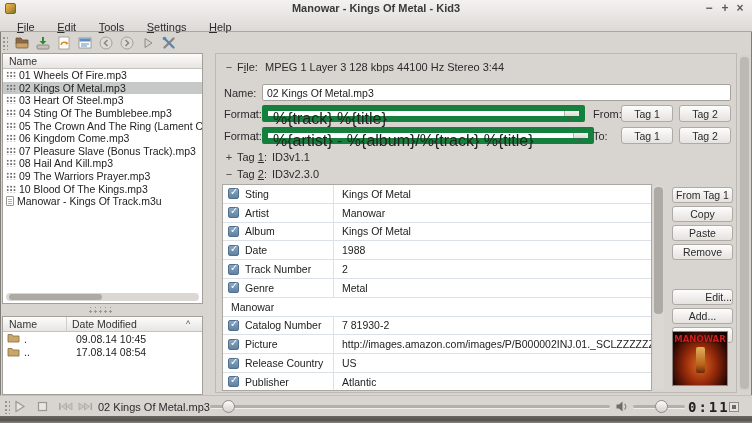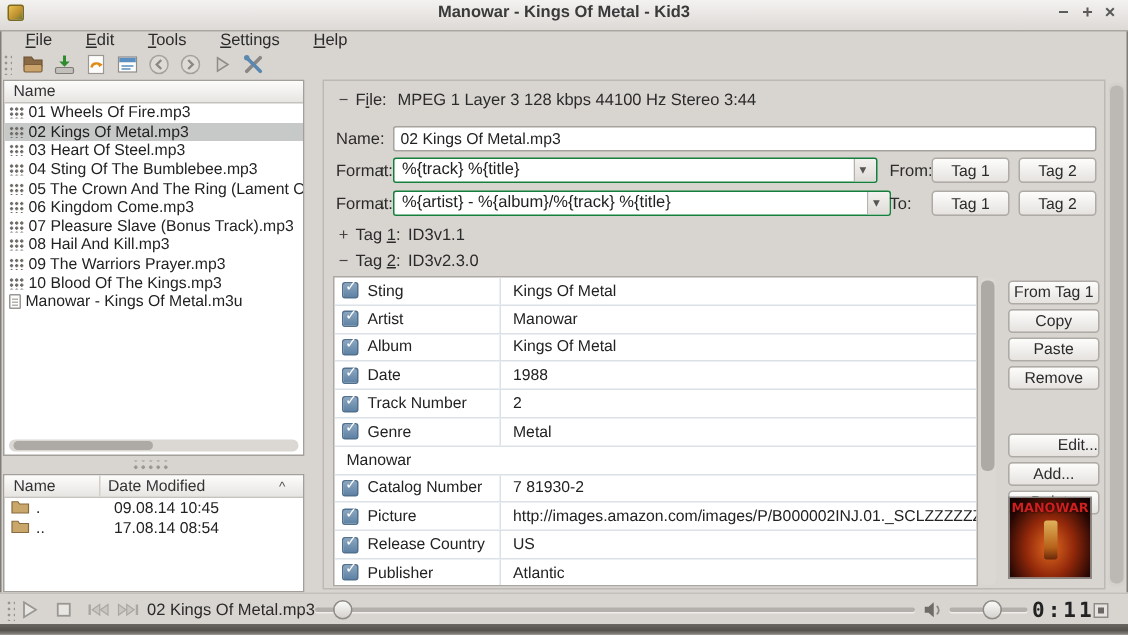--- a/index.html
+++ b/index.html
@@ -3,21 +3,21 @@
 <meta charset="utf-8">
 <style>
   * { box-sizing: border-box; margin: 0; padding: 0; }
   body { font-family: "Liberation Sans", "DejaVu Sans", sans-serif; background:#444; }
   #window {
     position: relative; width: 752px; height: 423px; overflow: hidden;
     background: #d8d5d1; box-shadow: inset 0 0 0 1px #807d79;
   }
   
   .titlebar {
-    position: absolute; top: 0; left: 0; right: 0; height: 21px;
+    position: absolute; top: 0; left: 0; right: 0; height: 32px;
     background: linear-gradient(#f4f2f0, #dcd9d6);
     border-bottom: 1px solid #aaa7a3;
   }
   .app-icon { position: absolute; left: 5px; top: 3px; width: 11px; height: 11px;
     background: linear-gradient(135deg,#e8c050 0%, #c09030 60%, #6a7a30 100%);
     border-radius: 2px; border: 1px solid #7a6a20; }
   .titlebar .title { position: absolute; left: 0; right: 0; text-align: center;
     font-size: 11px; font-weight: bold; color: #3a3a3a; line-height: 17px; }
   .winbtn { position: absolute; top: 0; width: 14px; text-align: center;
     font-size: 12px; font-weight: bold; color: #5a5a5a; line-height: 16px; cursor: default; }
@@ -69,22 +69,22 @@
   .dir-row .dicon { margin: 0 4px 0 4px; }
   .dir-row .dname { width: 46px; }
   .dir-row .ddate { padding-left: 6px; }
   
   #main-frame { position: absolute; left: 215px; top: 53px; width: 522px; height: 340px;
     border: 1px solid #bcb8b4; background: #d8d5d1; }
   .mlabel { position: absolute; font-size: 11px; color: #2b2b2b; }
   .expander { position: absolute; left: 224px; width: 10px; font-size: 11px; color: #444; text-align: center; }
   .txtfield { position: absolute; background: #fff; border: 1px solid #a5a19c; border-radius: 2px;
     font-size: 10.5px; color: #222; padding: 0 4px; font-family: "Liberation Sans", sans-serif; }
-  .combo { position: absolute; background: #fff; border: 1px solid #15803d; border-radius: 2px;
-    font-size: 11px; color: #222; }
+  .combo { position: absolute; background: #fff; border: 6px solid #15803d; border-radius: 2px;
+    font-size: 16px; color: #222; }
   .combo .combo-text { position: absolute; left: 5px; top: 0; line-height: 15px; white-space: nowrap; }
   .combo .combo-btn { position: absolute; right: 0; top: 0; bottom: 0; width: 15px;
     border-left: 1px solid #b5b1ad; background: linear-gradient(#f4f2f0, #dedbd7); border-radius: 0 2px 2px 0; }
   .combo .combo-btn::after { content: "▾"; position: absolute; left: 3px; top: 0px;
     font-size: 9px; color: #555; line-height: 15px; }
   .btn { background: linear-gradient(#fdfdfc, #e5e2df); border: 1px solid #aeaaa5; border-radius: 3px;
     font-size: 10.5px; color: #2b2b2b; font-family: "Liberation Sans", sans-serif; text-align: center; }
   .tagbtn { position: absolute; height: 17px; width: 52px; }
   
   #tag-table { left: 222px; top: 184px; width: 430px; height: 207px; border-color: #aba7a3; overflow: hidden; }
@@ -264,21 +264,21 @@
       <span class="fname">09 The Warriors Prayer.mp3</span>
     </div>
 
     <div class="file-row">
       <span class="ficon icon-tags"></span>
       <span class="fname">10 Blood Of The Kings.mp3</span>
     </div>
 
     <div class="file-row">
       <span class="ficon icon-playlist"></span>
-      <span class="fname">Manowar - Kings Of Metal.m3u</span>
+      <span class="fname">Manowar - Kings Of Track.m3u</span>
     </div>
   </div>
     <div class="hscroll">
         <div class="hthumb"></div>
       </div>
   </div>
 
   <div class="splitter-grip"></div>
 
   <div class="panel" id="dir-panel">

